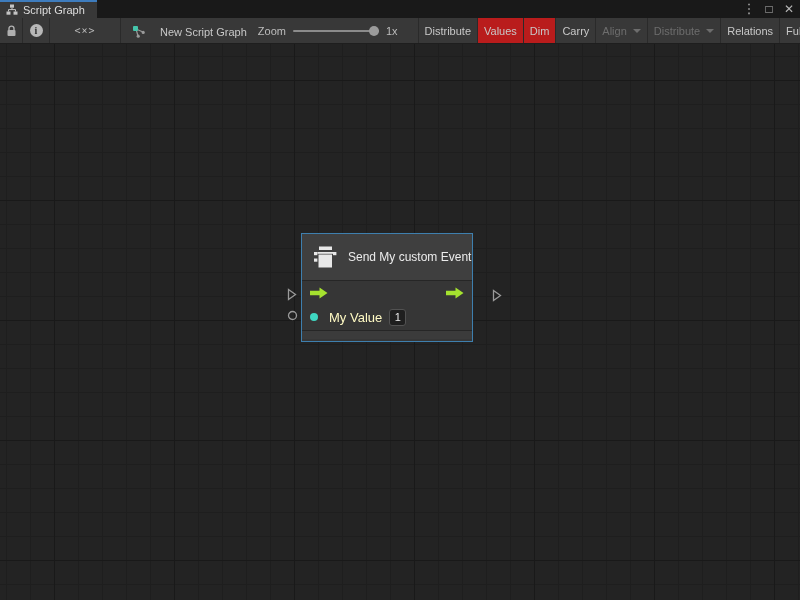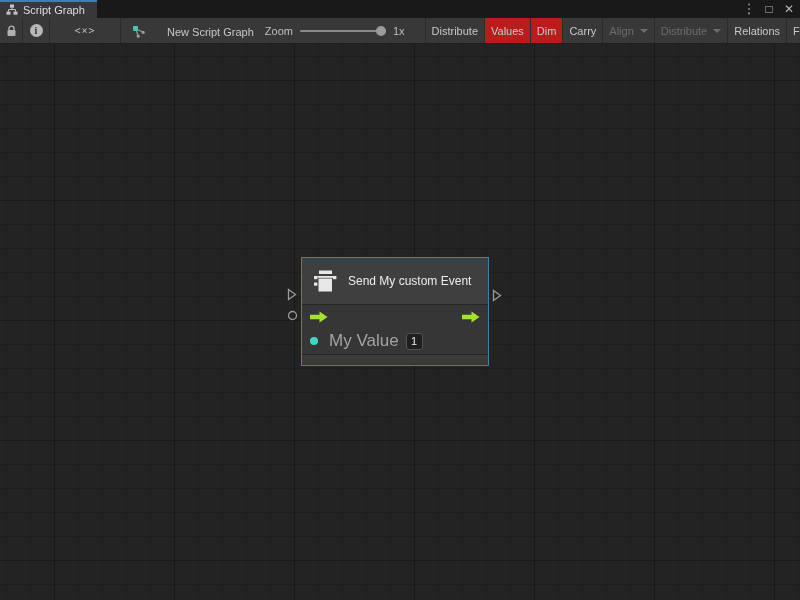--- a/index.html
+++ b/index.html
@@ -22,52 +22,52 @@
              border-bottom:1px solid #1e1e1e; display:flex; align-items:stretch;
              font-size:11px; color:#c8c8c8; overflow:hidden; white-space:nowrap; }
   .toolbar > * { flex-shrink:0; }
   .tb-sep { width:1px; background:#2a2a2a; }
   .tb-btn { display:flex; align-items:center; justify-content:center; padding:0 6px; cursor:default; }
   .tb-btn.icon-btn { padding:0; }
   .tb-btn.active { background:#b91c1c; }
   .tb-btn.disabled { color:#6d6d6d; }
   .w22{width:22px}.w26{width:26px}.w70{width:70px}
   .code-glyph { font-family:"DejaVu Sans Mono", monospace; font-size:10px; color:#b9b9b9; letter-spacing:1px; }
-  .newgraph { display:flex; align-items:center; gap:21px; padding:14px 11px; }
+  .newgraph { display:flex; align-items:center; gap:14px; padding:14px 11px; }
   .zoom-label { display:flex; align-items:center; color:#bdbdbd; }
   .slider { position:relative; width:86px; height:100%; margin:0 7px; display:flex; align-items:center; }
   .slider-track { width:100%; height:2px; background:#8b8b8b; border-radius:1px; }
   .slider-handle { position:absolute; right:0; top:50%; width:10px; height:10px; margin-top:-5px;
                    background:#9b9b9b; border-radius:50%; }
   .zoom-value { display:flex; align-items:center; margin-right:20px; color:#bdbdbd; }
   .caret { width:0; height:0; border-left:4px solid transparent; border-right:4px solid transparent;
            border-top:4px solid #6d6d6d; margin-left:6px; margin-top:1px; }
 
   
   .canvas { position:absolute; top:44px; left:0; right:0; bottom:0; background-color:#232323;
     background-image:
       linear-gradient(#191919 1px, transparent 1px),
       linear-gradient(90deg, #191919 1px, transparent 1px),
       linear-gradient(#1e1e1e 1px, transparent 1px),
       linear-gradient(90deg, #1e1e1e 1px, transparent 1px);
     background-size:120px 120px, 120px 120px, 24px 24px, 24px 24px;
     background-position:0 36px, 54px 0, 0 12px, 6px 0; }
 
   
-  .node { position:absolute; left:301px; top:189px; width:188px; height:109px;
-          border:1px solid #3e7fae; background:#363636;margin-top:24px; }
+  .node { position:absolute; left:301px; top:189px; width:172px; height:109px;
+          border:1px solid #3e7fae; background:#363636; }
   .node-header { height:47px; background:#3f3f3f; display:flex; align-items:center; gap:10px;
                  padding-left:10px; border-bottom:1px solid #262626; }
   .node-title { font-size:12px; color:#ececec; white-space:nowrap; }
   .node-row-flow { position:relative; height:23px; }
   .arrow-in  { position:absolute; left:8px;  top:6px; }
   .arrow-out { position:absolute; right:8px; top:6px; }
   .node-row-value { height:26px; display:flex; align-items:center; padding-left:8px; }
   .port-dot { width:8px; height:8px; border-radius:50%; background:#3fd8c2; }
-  .port-label { font-size:17px; color:#a3a3a3; margin-left:11px; }
+  .port-label { font-size:13px; color:#fef9c3; margin-left:11px; }
   .value-box { margin-left:7px; min-width:17px; height:17px; padding:0 4px; background:#1f1f1f;
                border:1px solid #525252; border-radius:3px; color:#e8e8e8; font-size:11px;
                display:flex; align-items:center; justify-content:center; }
   .node-footer { height:9px; background:#3b3b3b; border-top:1px solid #262626; }
 
   .ext-port { position:absolute; }
   .ext-tri-left  { left:287px; top:244px; }
   .ext-circle    { left:287px; top:266px; }
   .ext-tri-right { left:492px; top:245px; }
 

